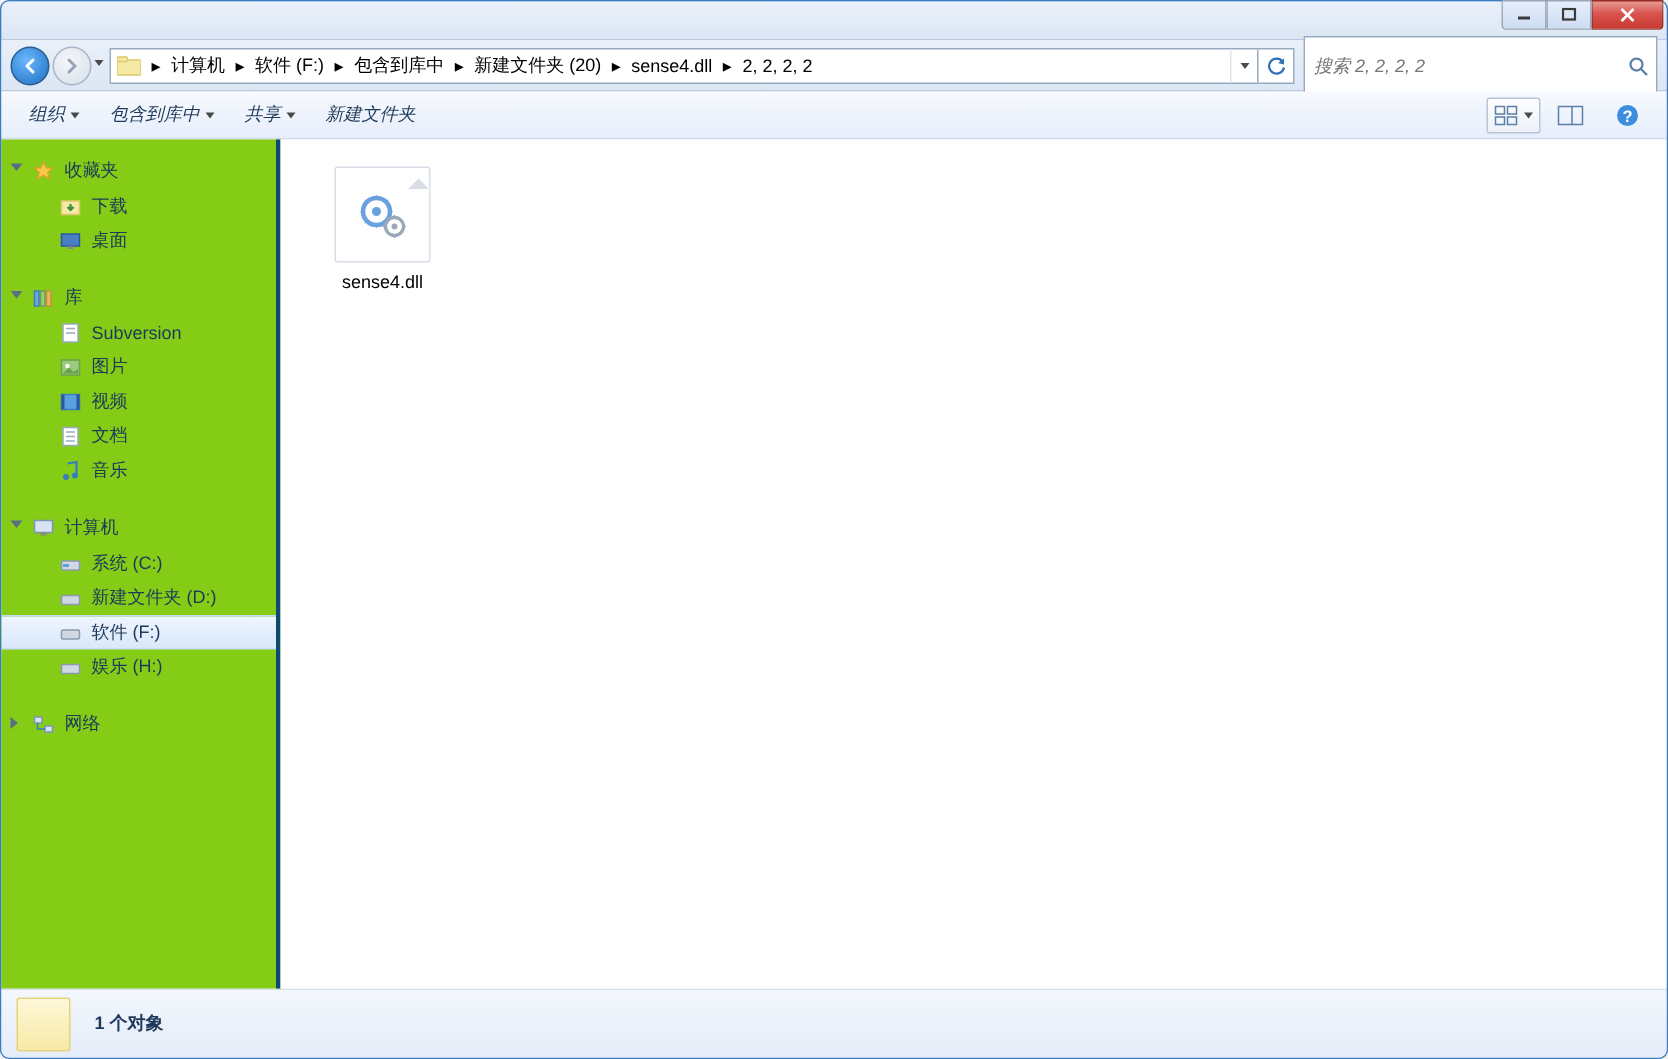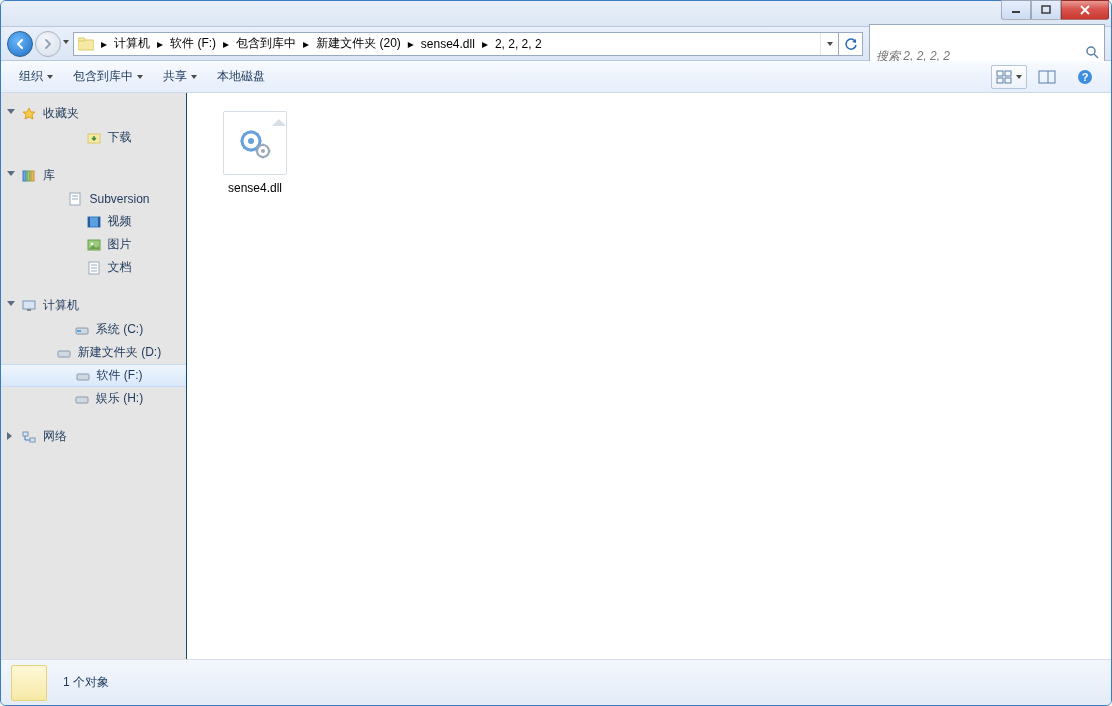--- a/index.html
+++ b/index.html
@@ -24,49 +24,49 @@
 .nav-circle.fwd svg path { stroke:#98a3b3; }
 .nav-dd { position:absolute; left:56px; top:10px; }
 
 .address-bar { flex:1; height:24px; background:#fff; border:1px solid #97aabf; display:flex; align-items:center; font-size:12px; color:#000; }
 .addr-icon { width:20px; height:20px; display:flex; align-items:center; justify-content:center; margin:0 2px; }
 .crumb { padding:0 4px; height:22px; display:flex; align-items:center; white-space:nowrap; }
 .crumb-sep { padding:0 3px; color:#000; height:22px; display:flex; align-items:center;}
 .addr-dd { width:18px; height:22px; display:flex; align-items:center; justify-content:center; border-left:1px solid #e0e6ee; }
 .addr-refresh { width:24px; height:22px; border-left:1px solid #97aabf; display:flex; align-items:center; justify-content:center; }
 
-.search-box { width:236px; height:40px; background:#fff; border:1px solid #97aabf; display:flex; align-items:flex-end; font-size:12px; }
+.search-box { width:236px; height:40px; background:#fff; border:1px solid #97aabf; display:flex; align-items:center; font-size:12px; }
 .search-box input { flex:1; border:none; outline:none; font-style:italic; color:#888; padding:0 6px; font-size:12px; font-family:inherit; }
 .search-icon { width:24px; height:22px; display:flex; align-items:center; justify-content:center; }
 
 
 .toolbar { height:32px; background:linear-gradient(to bottom,#f7fafe,#e6eefb); border-bottom:1px solid #cfd9e7; display:flex; align-items:center; padding:0 8px; font-size:12px; color:#1e395b; }
-.tb-item { padding:4px 10px; display:flex; align-items:center; gap:4px; border-radius:2px; }
+.tb-item { padding:4px 10px; display:flex; align-items:center; gap:4px; border-radius:2px;font-style:italic; }
 .tb-spacer { flex:1; }
 .tb-iconbtn { width:36px; height:24px; display:flex; align-items:center; justify-content:center; border:1px solid transparent; margin-left:2px; position:relative; }
 .tb-iconbtn.framed { border:1px solid #b5c5da; background:linear-gradient(to bottom,#fdfefe,#edf2fa); border-radius:2px; padding:0 4px; width:auto; gap:4px; }
 .tb-iconbtn.help { color:#2f6fb5; font-weight:bold; font-size:14px; }
 
 
 .main { flex:1; display:flex; min-height:0; border-bottom:1px solid #d8dee8; }
-.navpane { width:186px; background:#e5e5e5; border-right:1px solid #0c4a6e; padding:8px 0; font-size:12px; color:#1e395b; overflow:auto; }
+.navpane { width:186px; background:#84cc16; border-right:3px solid #0c4a6e; padding:8px 0; font-size:12px; color:#1e395b; overflow:auto; }
 .np-group-hdr { display:flex; align-items:center; gap:6px; padding:4px 8px 4px 20px; position:relative; }
 .np-group-hdr .triangle { position:absolute; left:6px; top:8px; }
-.np-item { display:flex; align-items:center; gap:6px; padding:3px 8px 3px 38px;justify-content:center; }
+.np-item { display:flex; align-items:center; gap:6px; padding:3px 8px 3px 38px; }
 .np-item.selected { background:linear-gradient(to bottom,#eef5fd,#d9e8fa); border-top:1px solid #c6dbf4; border-bottom:1px solid #c6dbf4; padding-top:2px; padding-bottom:2px; }
 .np-spacer { height:14px; }
 
 .content { flex:1; background:#fff; padding:14px 20px; font-size:12px; color:#000; overflow:auto; }
 .file-item { width:96px; text-align:center; }
 .file-icon { width:64px; height:64px; margin:4px auto 6px; background:#fff; border:1px solid #d8dee6; border-radius:2px; display:flex; align-items:center; justify-content:center; position:relative; }
 .file-icon::before { content:""; position:absolute; top:0; right:0; width:14px; height:14px; background:linear-gradient(135deg,#fff 0,#fff 48%,#d8dee6 52%,#d8dee6 100%); clip-path:polygon(0 0,100% 100%,0 100%); }
 .file-label { font-size:12px; word-break:break-all; }
 
 
-.statusbar { height:45px; background:linear-gradient(to bottom,#f3f7fd,#e4ecf8); display:flex; align-items:center; padding:0 10px; font-size:12px; color:#1e395b; gap:16px; border-bottom-left-radius:5px; border-bottom-right-radius:5px; }
+.statusbar { height:45px; background:linear-gradient(to bottom,#f3f7fd,#e4ecf8); display:flex; align-items:center; padding:0 10px; font-size:12px; color:#1e395b; gap:16px; border-bottom-left-radius:5px; border-bottom-right-radius:5px;font-weight:bold; }
 .status-icon { width:36px; height:36px; background:linear-gradient(to bottom,#fff8d8,#f6e9a6); border:1px solid #e4d37a; border-radius:2px; }
 
 
 .tri-r { width:0;height:0;border-top:4px solid transparent;border-bottom:4px solid transparent;border-left:5px solid #5a6d85; }
 .tri-d { width:0;height:0;border-left:4px solid transparent;border-right:4px solid transparent;border-top:5px solid #5a6d85; }
 .dd-arrow { width:0;height:0;border-left:3px solid transparent;border-right:3px solid transparent;border-top:4px solid #4a4a4a; display:inline-block; }
 
 .ico { width:16px; height:16px; display:inline-flex; align-items:center; justify-content:center; flex-shrink:0; }
 </style>
 </head>
@@ -158,21 +158,21 @@
       </div>
     <div class="tb-item">
         <span>包含到库中</span>
         <span class="dd-arrow"></span>
       </div>
     <div class="tb-item">
         <span>共享</span>
         <span class="dd-arrow"></span>
       </div>
     <div class="tb-item">
-        <span>本地磁盘</span>
+        <span>新建文件夹</span>
       </div>
     <div class="tb-spacer"></div>
     <div class="tb-iconbtn framed">
       <svg width="16" height="14">
           <rect x="1" y="1" width="6" height="5" fill="none" stroke="#5b7fa6"></rect>
           <rect x="9" y="1" width="6" height="5" fill="none" stroke="#5b7fa6"></rect>
           <rect x="1" y="8" width="6" height="5" fill="none" stroke="#5b7fa6"></rect>
           <rect x="9" y="8" width="6" height="5" fill="none" stroke="#5b7fa6"></rect>
         </svg>
       <span class="dd-arrow"></span>
@@ -205,20 +205,29 @@
       </div>
       <div class="np-item">
           <span class="ico">
             <svg width="14" height="14">
               <rect x="1" y="3" width="12" height="9" fill="#f6e9a6" stroke="#d9c96a"></rect>
               <path d="M7 5 L7 9 M5 7 L7 9 L9 7" stroke="#3a8e3a" stroke-width="1.5" fill="none"></path>
             </svg>
           </span>
           <span>下载</span>
         </div>
+      <div class="np-item">
+          <span class="ico">
+            <svg width="14" height="14">
+              <rect x="1" y="2" width="12" height="8" fill="#4a7fc6" stroke="#2a5a9a"></rect>
+              <rect x="5" y="10" width="4" height="2" fill="#888"></rect>
+            </svg>
+          </span>
+          <span>桌面</span>
+        </div>
 
       <div class="np-spacer"></div>
 
       <div class="np-group-hdr">
         <span class="triangle tri-d"></span>
         <span class="ico">
             <svg width="14" height="14">
               <rect x="1" y="2" width="3" height="10" fill="#6fa8e2" stroke="#3a7cc2"></rect>
               <rect x="5" y="2" width="3" height="10" fill="#9acb7a" stroke="#6aa04a"></rect>
               <rect x="9" y="2" width="3" height="10" fill="#e7b95a" stroke="#c4923a"></rect>
@@ -232,47 +241,57 @@
               <rect x="1" y="1" width="10" height="12" fill="#fff" stroke="#9ab"></rect>
               <line x1="3" y1="4" x2="9" y2="4" stroke="#9ab"></line>
               <line x1="3" y1="7" x2="9" y2="7" stroke="#9ab"></line>
             </svg>
           </span>
           <span>Subversion</span>
         </div>
       <div class="np-item">
           <span class="ico">
             <svg width="14" height="12">
+              <rect x="1" y="1" width="12" height="10" fill="#9acb7a" stroke="#6aa04a"></rect>
+              <circle cx="5" cy="5" r="1.5" fill="#fff"></circle>
+              <path d="M2 10 L6 6 L9 9 L12 7 L12 10 Z" fill="#6aa04a"></path>
+            </svg>
+          </span>
+          <span>图片</span>
+        </div>
+      <div class="np-item">
+          <span class="ico">
+            <svg width="14" height="12">
               <rect x="1" y="1" width="12" height="10" fill="#5aa0e0" stroke="#3a7cc2"></rect>
               <rect x="1" y="1" width="2" height="10" fill="#2a5a9a"></rect>
               <rect x="11" y="1" width="2" height="10" fill="#2a5a9a"></rect>
             </svg>
           </span>
           <span>视频</span>
-        </div>
-      <div class="np-item">
-          <span class="ico">
-            <svg width="14" height="12">
-              <rect x="1" y="1" width="12" height="10" fill="#9acb7a" stroke="#6aa04a"></rect>
-              <circle cx="5" cy="5" r="1.5" fill="#fff"></circle>
-              <path d="M2 10 L6 6 L9 9 L12 7 L12 10 Z" fill="#6aa04a"></path>
-            </svg>
-          </span>
-          <span>图片</span>
         </div>
       <div class="np-item">
           <span class="ico">
             <svg width="12" height="14">
               <rect x="1" y="1" width="10" height="12" fill="#fff" stroke="#9ab"></rect>
               <line x1="3" y1="4" x2="9" y2="4" stroke="#9ab"></line>
               <line x1="3" y1="7" x2="9" y2="7" stroke="#9ab"></line>
               <line x1="3" y1="10" x2="9" y2="10" stroke="#9ab"></line>
             </svg>
           </span>
           <span>文档</span>
+        </div>
+      <div class="np-item">
+          <span class="ico">
+            <svg width="12" height="14">
+              <path d="M4 2 L10 1 L10 9" stroke="#3a7cc2" fill="none" stroke-width="1.5"></path>
+              <circle cx="3" cy="11" r="2" fill="#3a7cc2"></circle>
+              <circle cx="9" cy="10" r="2" fill="#3a7cc2"></circle>
+            </svg>
+          </span>
+          <span>音乐</span>
         </div>
 
       <div class="np-spacer"></div>
 
       <div class="np-group-hdr">
         <span class="triangle tri-d"></span>
         <span class="ico">
             <svg width="14" height="14">
               <rect x="1" y="2" width="12" height="8" fill="#d8e4f4" stroke="#7a95b5"></rect>
               <rect x="5" y="10" width="4" height="2" fill="#888"></rect>

